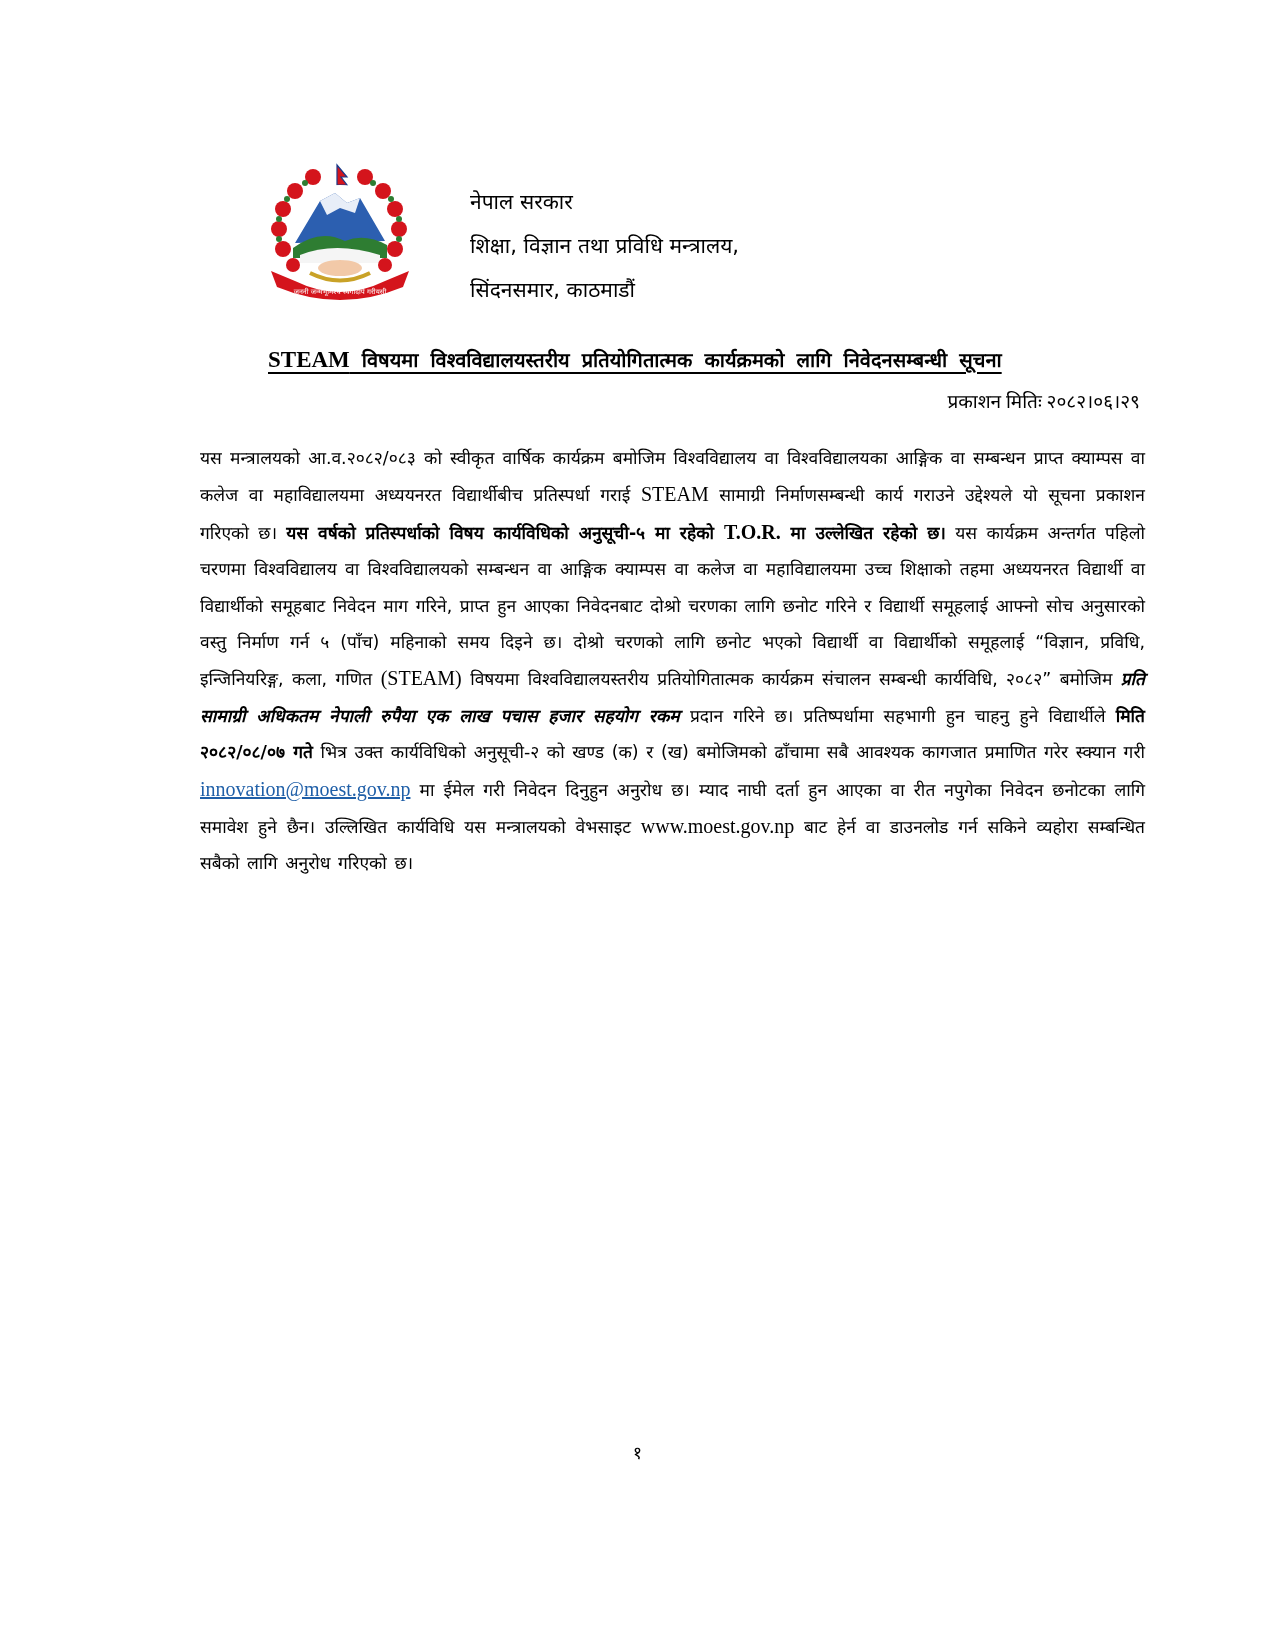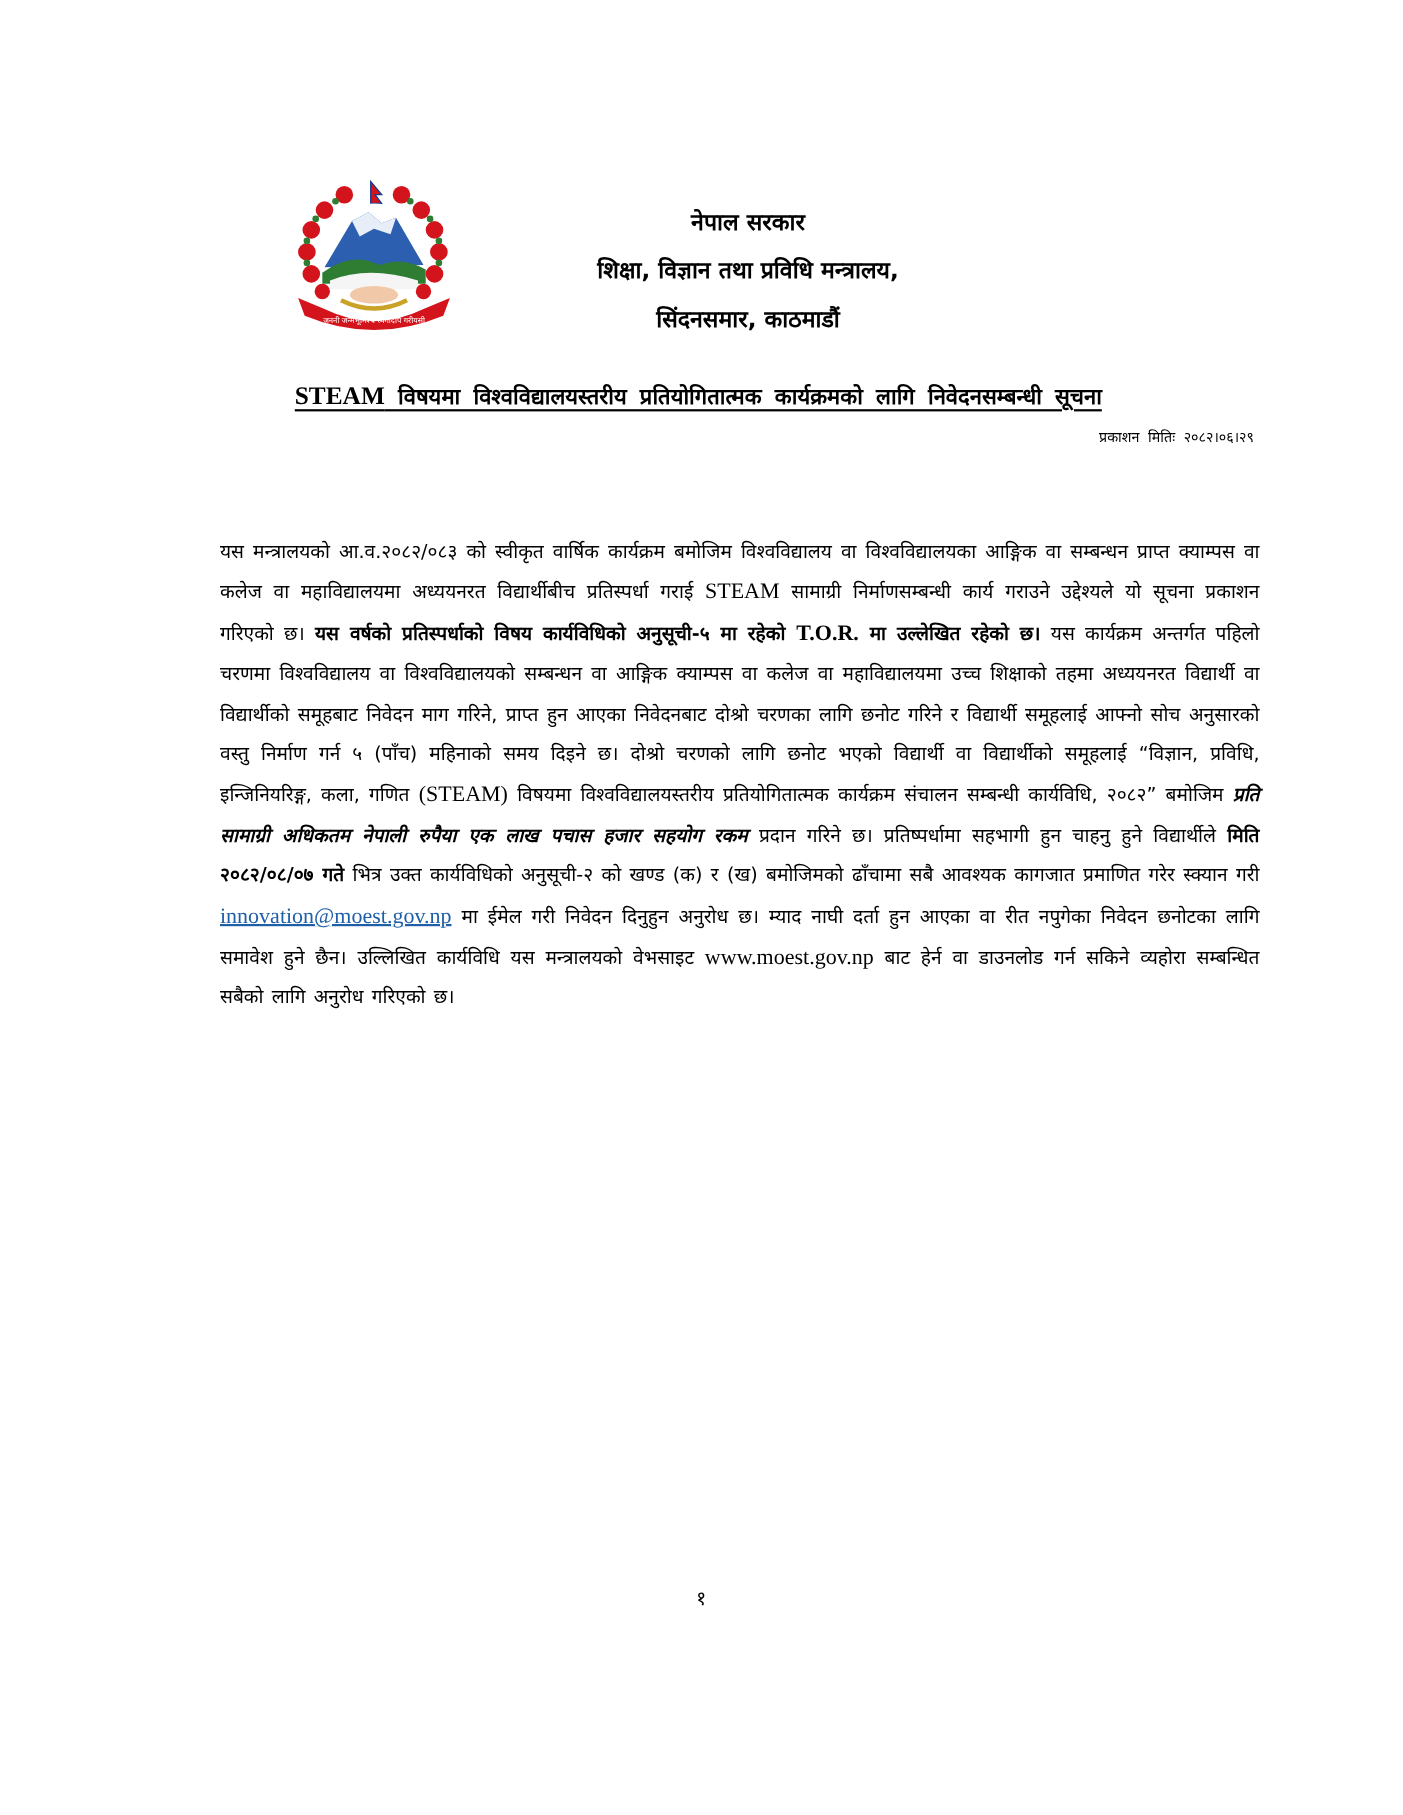--- a/index.html
+++ b/index.html
@@ -26,24 +26,23 @@
       left: 265px;
       top: 163px;
       width: 150px;
       height: 145px;
     }
     .header-block {
       position: absolute;
       left: 470px;
       top: 180px;
       width: 420px;
-      text-align: center;
       font-family: "DejaVu Sans", sans-serif;
       font-size: 21px;
-      font-weight: bold;
+      font-weight: normal;
       line-height: 44px;
     }
     .header-line {
       display: block;
       white-space: nowrap;
     }
     
     .title {
       position: absolute;
       left: 268px;
@@ -60,37 +59,36 @@
       font-family: Liberation Mono, monospace;
     }
     .title .latin {
       font-family: "Liberation Serif", serif;
       font-size: 23px;
     }
     .pub-date {
       position: absolute;
       right: 135px;
       top: 388px;
-      font-family: Liberation Mono, monospace;
-      font-size: 13px;
+      font-family: Liberation Serif, serif;
+      font-size: 19px;
       white-space: nowrap;
     }
     
     .body-text {
       position: absolute;
       left: 200px;
       top: 440px;
       width: 945px;
       font-family: "DejaVu Sans", sans-serif;
       font-size: 17.4px;
       line-height: 36.4px;
       text-align: justify;
       text-align-last: left;
       word-spacing: 2px;
-      margin-top: 44px;
     }
     .body-text .latin {
       font-family: "Liberation Serif", serif;
       font-size: 20px;
     }
     .bold { font-weight: bold; }
     .bold-italic { font-weight: bold; font-style: italic; }
     .link {
       color: #1f5fa8;
       text-decoration: underline;

